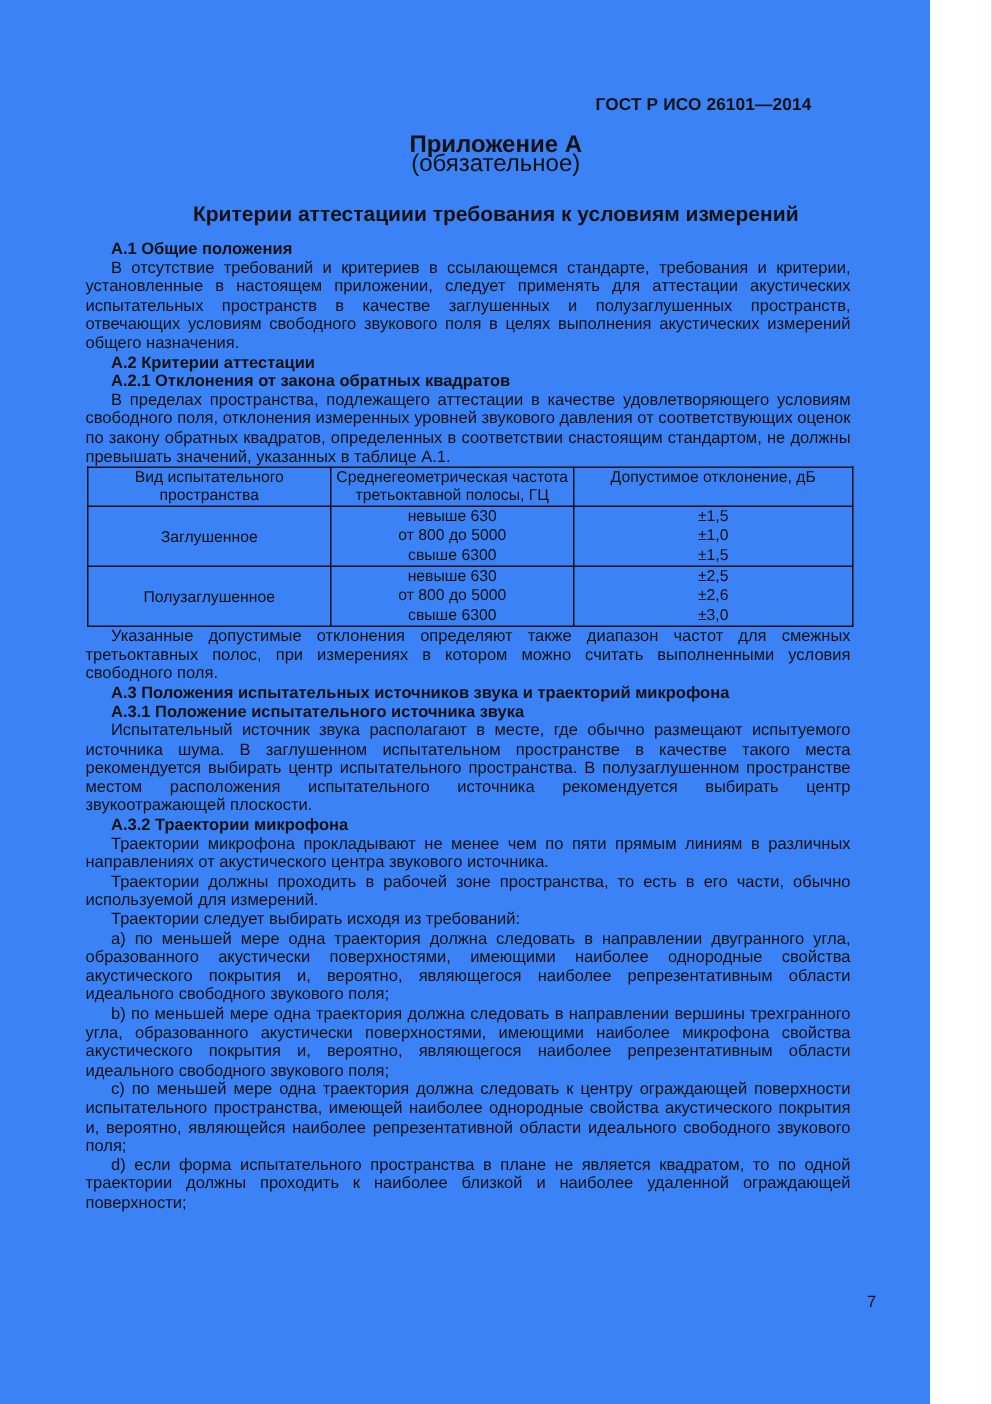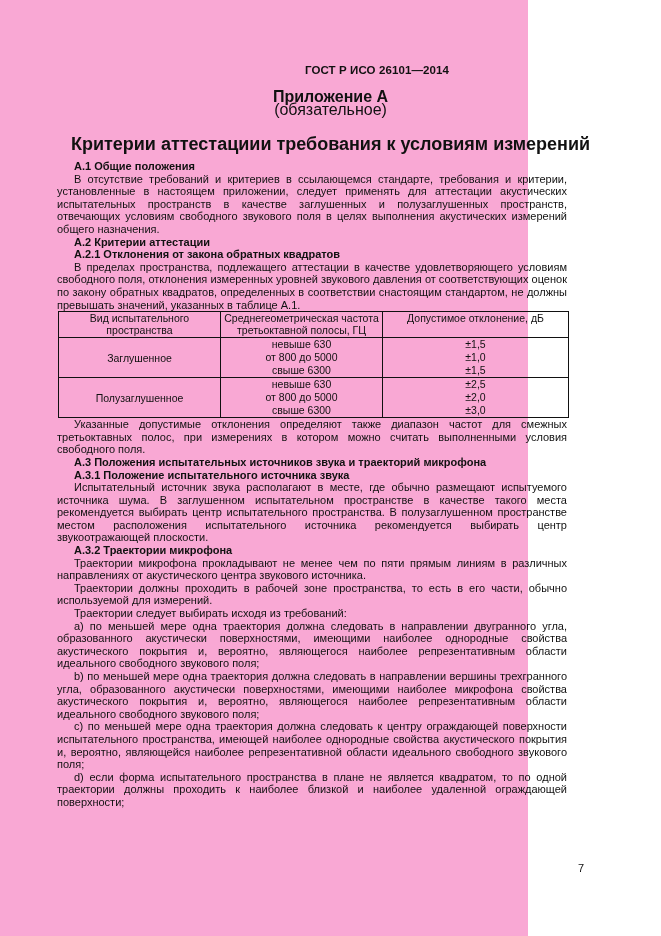--- a/index.html
+++ b/index.html
@@ -1,24 +1,24 @@
 <!DOCTYPE html>
 <html><head>
 <meta charset="utf-8">
 <style>
   html, body { margin: 0; padding: 0; background: #ffffff; }
   body { width: 661px; height: 936px; position: relative; overflow: hidden;
          font-family: "Liberation Sans", sans-serif; color: #111; }
-  .page { position: absolute; left: 0; top: 0; width: 528px; height: 936px; background: #f9a8d4; }
+  .page { position: absolute; left: 0; top: 0; width: 620px; height: 936px; background: #3b82f6; }
   .std { position: absolute; right: 79px; top: 64px; font-size: 11.5px; font-weight: bold; letter-spacing: 0.1px; }
   .annex { position: absolute; left: 0; width: 661px; text-align: center; font-size: 16px; }
   .annex-title { top: 88px; font-weight: bold; }
   .annex-sub { top: 101px; }
   .title { position: absolute; left: 0; width: 661px; top: 134px; text-align: center;
-           font-size: 18px; font-weight: bold; }
+           font-size: 14px; font-weight: bold; }
   .body { position: absolute; left: 57px; top: 160px; width: 510px; font-size: 11px; line-height: 12.6px; }
   .body p { margin: 0; text-align: justify; text-align-last: left; }
   .ind { text-indent: 17px; }
   .h { font-weight: bold; padding-left: 17px; }
   .cap { margin-top: 7px !important; text-indent: 0; }
   .spaced { letter-spacing: 2.4px; }
   table.t { border-collapse: collapse; width: 511px; margin: 0 0 0 1px; font-size: 10.5px; }
   table.t th, table.t td { border: 1.6px solid #111; text-align: center; vertical-align: top;
        font-weight: normal; padding: 0 2px; line-height: 12.2px; margin-top: 44px; }
   table.t th { height: 25px; }
@@ -67,21 +67,21 @@
       </tr>
       <tr>
         <td class="mid">Полузаглушенное</td>
         <td class="stack">
           <div>невыше 630</div>
           <div>от 800 до 5000</div>
           <div>свыше 6300</div>
         </td>
         <td class="stack">
           <div>±2,5</div>
-          <div>±2,0</div>
+          <div>±2,6</div>
           <div>±3,0</div>
         </td>
       </tr>
     </tbody>
       </table>
 
     <p class="ind">Указанные допустимые отклонения определяют также диапазон частот для смежных третьоктавных полос, при измерениях в котором можно считать выполненными условия свободного поля.</p>
     <p class="h">А.3 Положения испытательных источников звука и траекторий микрофона</p>
     <p class="h">А.3.1 Положение испытательного источника звука</p>
     <p class="ind">Испытательный источник звука располагают в месте, где обычно размещают испытуемого источника шума. В заглушенном испытательном пространстве в качестве такого места рекомендуется выбирать центр испытательного пространства. В полузаглушенном пространстве местом расположения испытательного источника рекомендуется выбирать центр звукоотражающей плоскости.</p>

